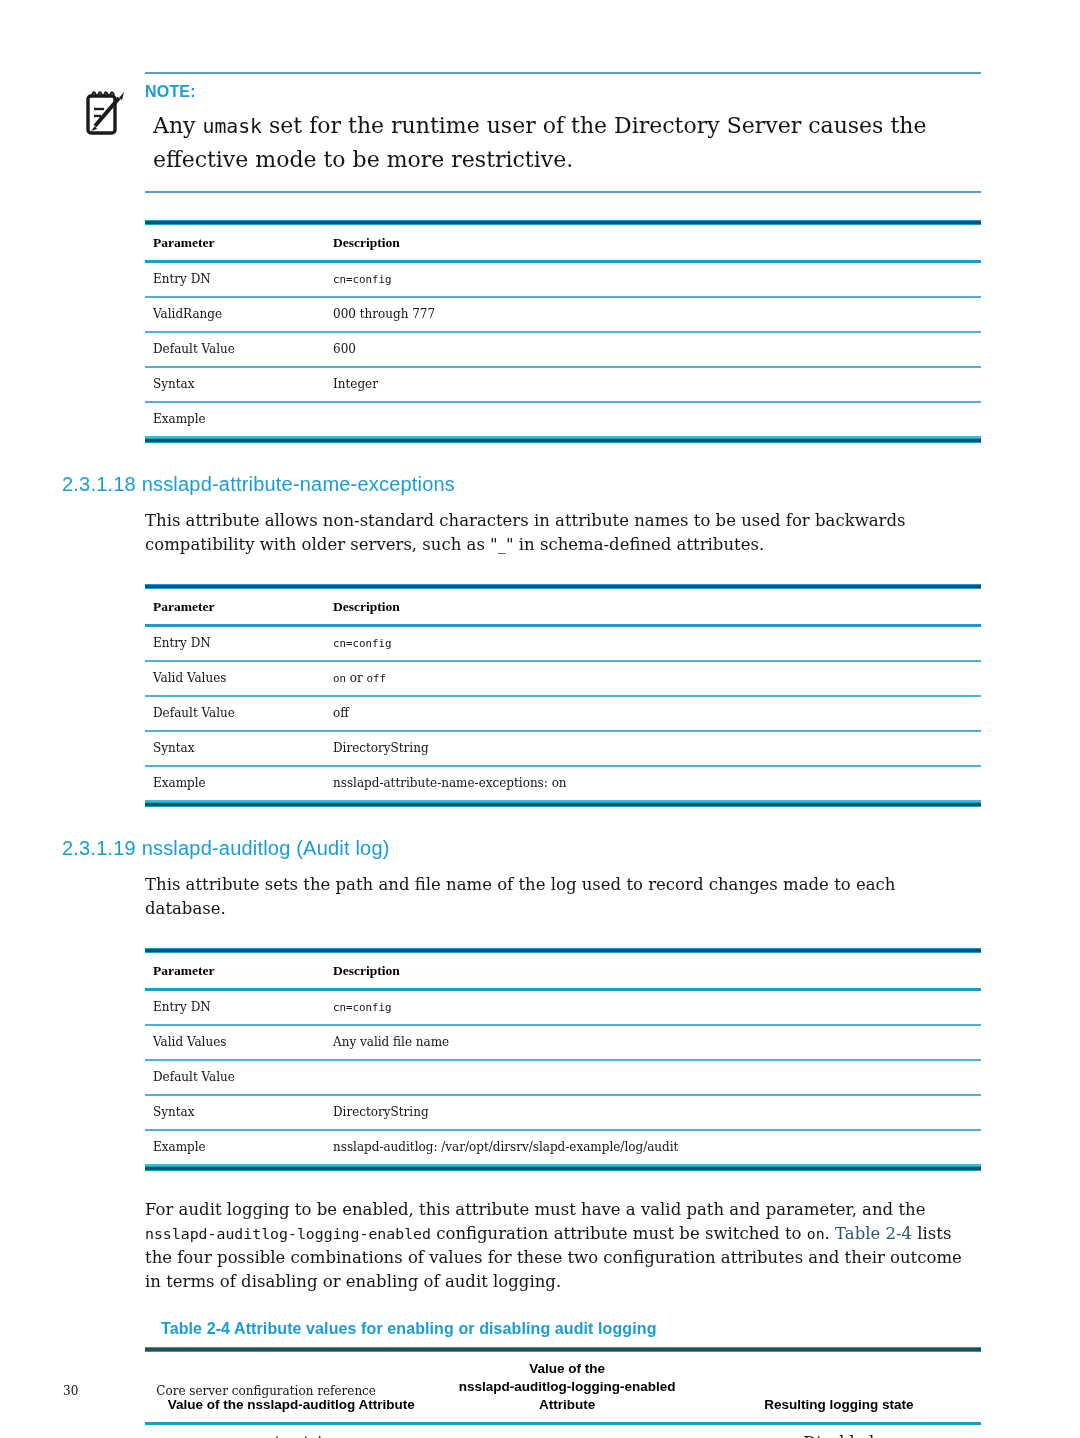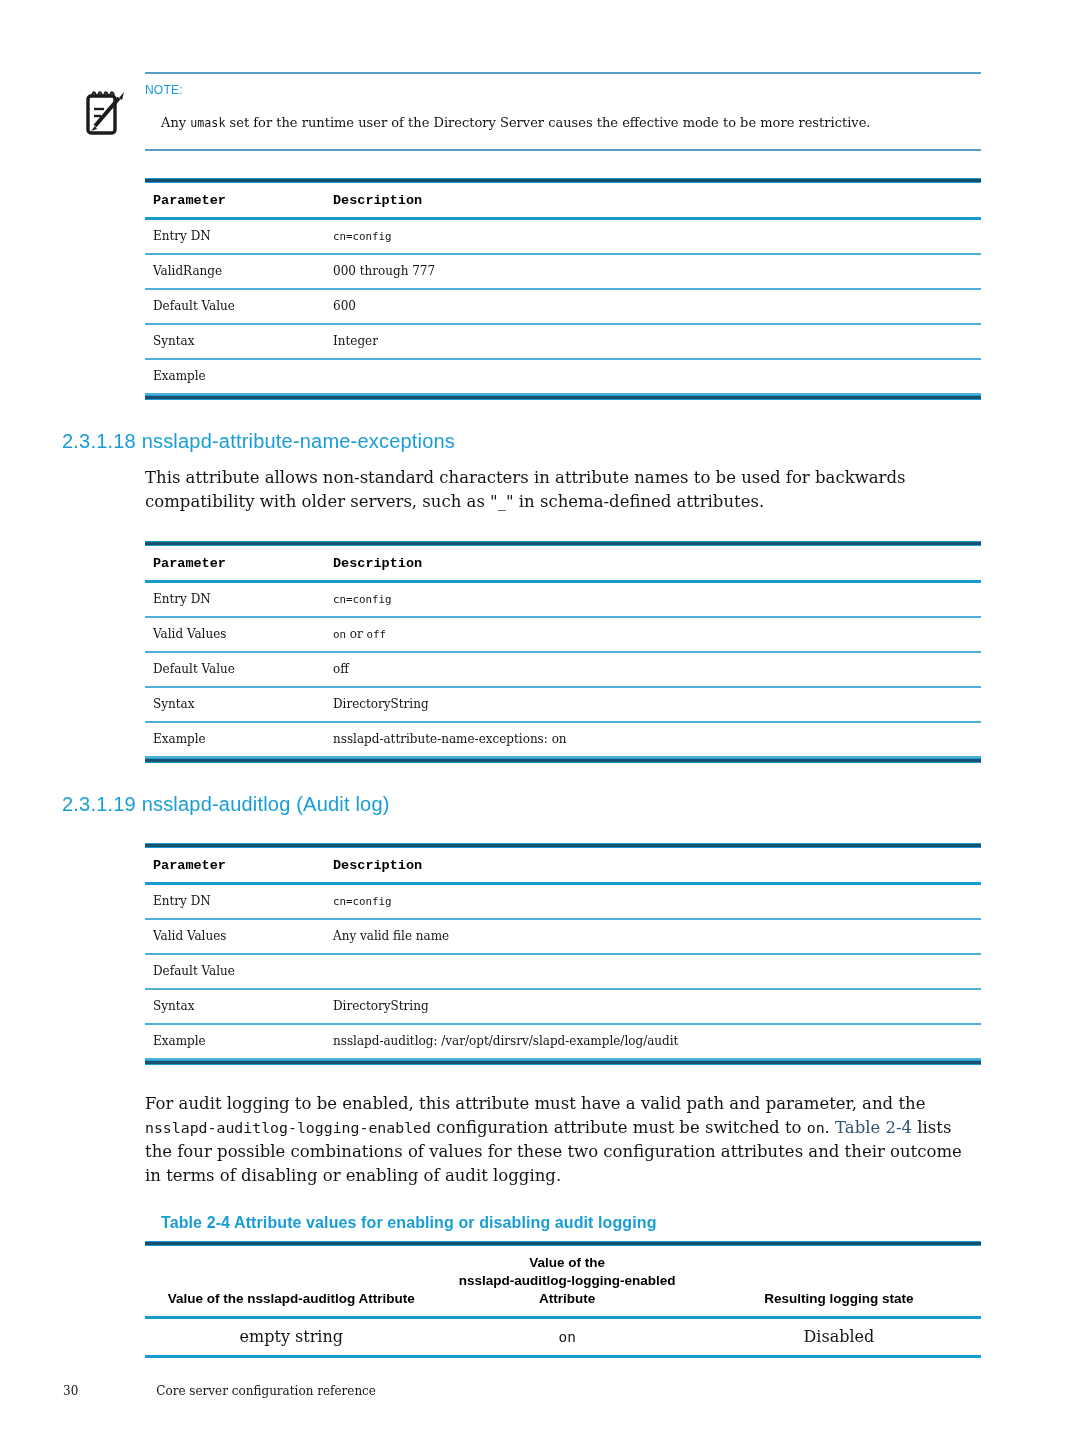--- a/index.html
+++ b/index.html
@@ -18,41 +18,41 @@
     color:var(--ink);
   }
   .content{position:absolute;left:145px;top:72px;width:836px;}
 
   
   .rule-thin{height:2px;background:var(--thin-line);border:none;margin:0;}
   .note-row{position:relative;margin:9px 0 14px 0;}
   .note-icon{position:absolute;left:-62px;top:2px;width:46px;height:56px;}
   .note-label{
     font-family:"Liberation Sans","DejaVu Sans",sans-serif;
-    font-weight:normal;font-size:12px;color:var(--cyan);letter-spacing:.2px;
+    font-weight:bold;font-size:16px;color:var(--cyan);letter-spacing:.2px;
     margin:2px 0 6px 0;
   }
-  .note-text{margin:16px;font-size:13px;line-height:1.55;}
+  .note-text{margin:8px;font-size:22px;line-height:1.55;}
 
   
   .sec-heading{
     font-family:"Liberation Sans","DejaVu Sans",sans-serif;
     font-weight:normal;font-size:20px;color:var(--cyan);
     margin:30px 0 0 -83px;letter-spacing:.2px;
   }
   .para{margin:13px 0 0 0;font-size:16.5px;line-height:1.45;}
   .seg-mono,.mono{font-family:"DejaVu Sans Mono","Liberation Mono",monospace;font-size:0.90em;}
   .seg-link{color:var(--link);}
 
   
   .ptable{margin-top:27px;}
   .thickline{height:5px;background:linear-gradient(to bottom,var(--cyan-line) 0 1px,var(--dark-core) 1px 4px,var(--cyan-line) 4px 5px);}
   .phead{
     display:grid;grid-template-columns:180px 1fr;
-    font-family:Liberation Mono, monospace;
+    font-family:Liberation Serif, serif;
     font-weight:bold;font-size:13.5px;color:#000;
     padding:10px 0 9px 8px;
   }
   .headline{height:3px;background:var(--cyan-line);}
   .prow{
     display:grid;grid-template-columns:180px 1fr;
     font-size:12px;line-height:33px;padding-left:8px;
     border-bottom:2px solid var(--row-line);
   }
   .prow:last-of-type{border-bottom:none;}
@@ -166,20 +166,21 @@
         <span><span class="seg-serif">DirectoryString</span></span>
       </div>
       <div class="prow">
         <span>Example</span>
         <span><span class="seg-serif">nsslapd-attribute-name-exceptions: on</span></span>
       </div>
       <div class="thickline"></div>
     </div>
 
   <h3 class="sec-heading">2.3.1.19 nsslapd-auditlog (Audit log)</h3>
+  <p class="para">This attribute sets the path and file name of the log used to record changes made to each database.</p>
 
   <div class="ptable">
       <div class="thickline"></div>
       <div class="phead">
         <span>Parameter</span>
         <span>Description</span>
       </div>
       <div class="headline"></div>
       <div class="prow">
         <span>Entry DN</span>

